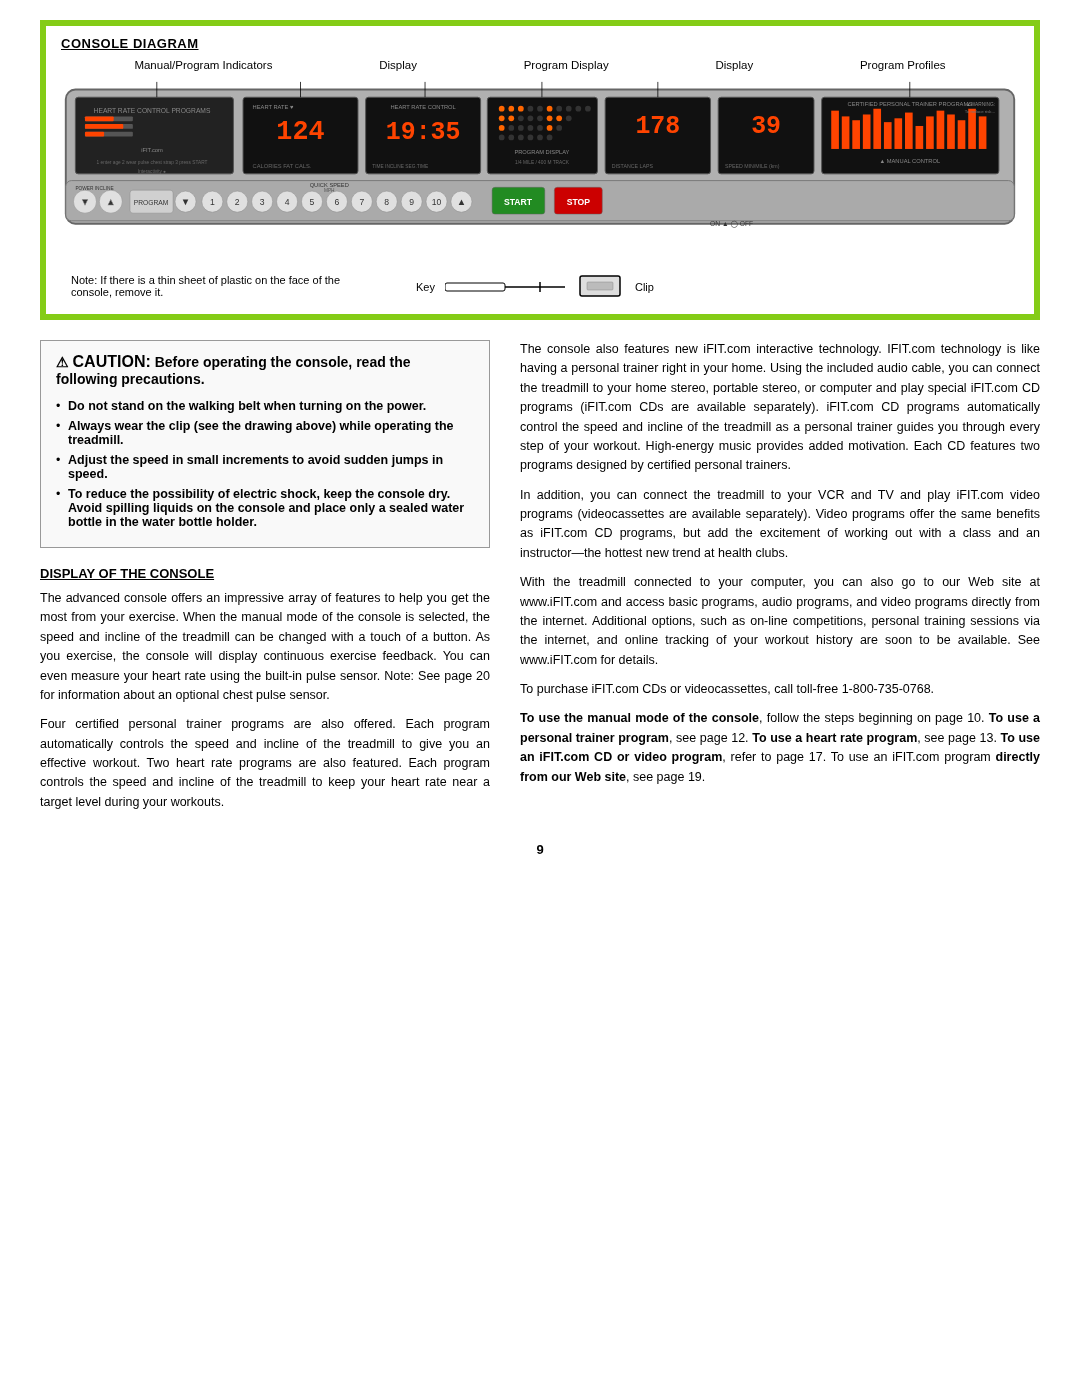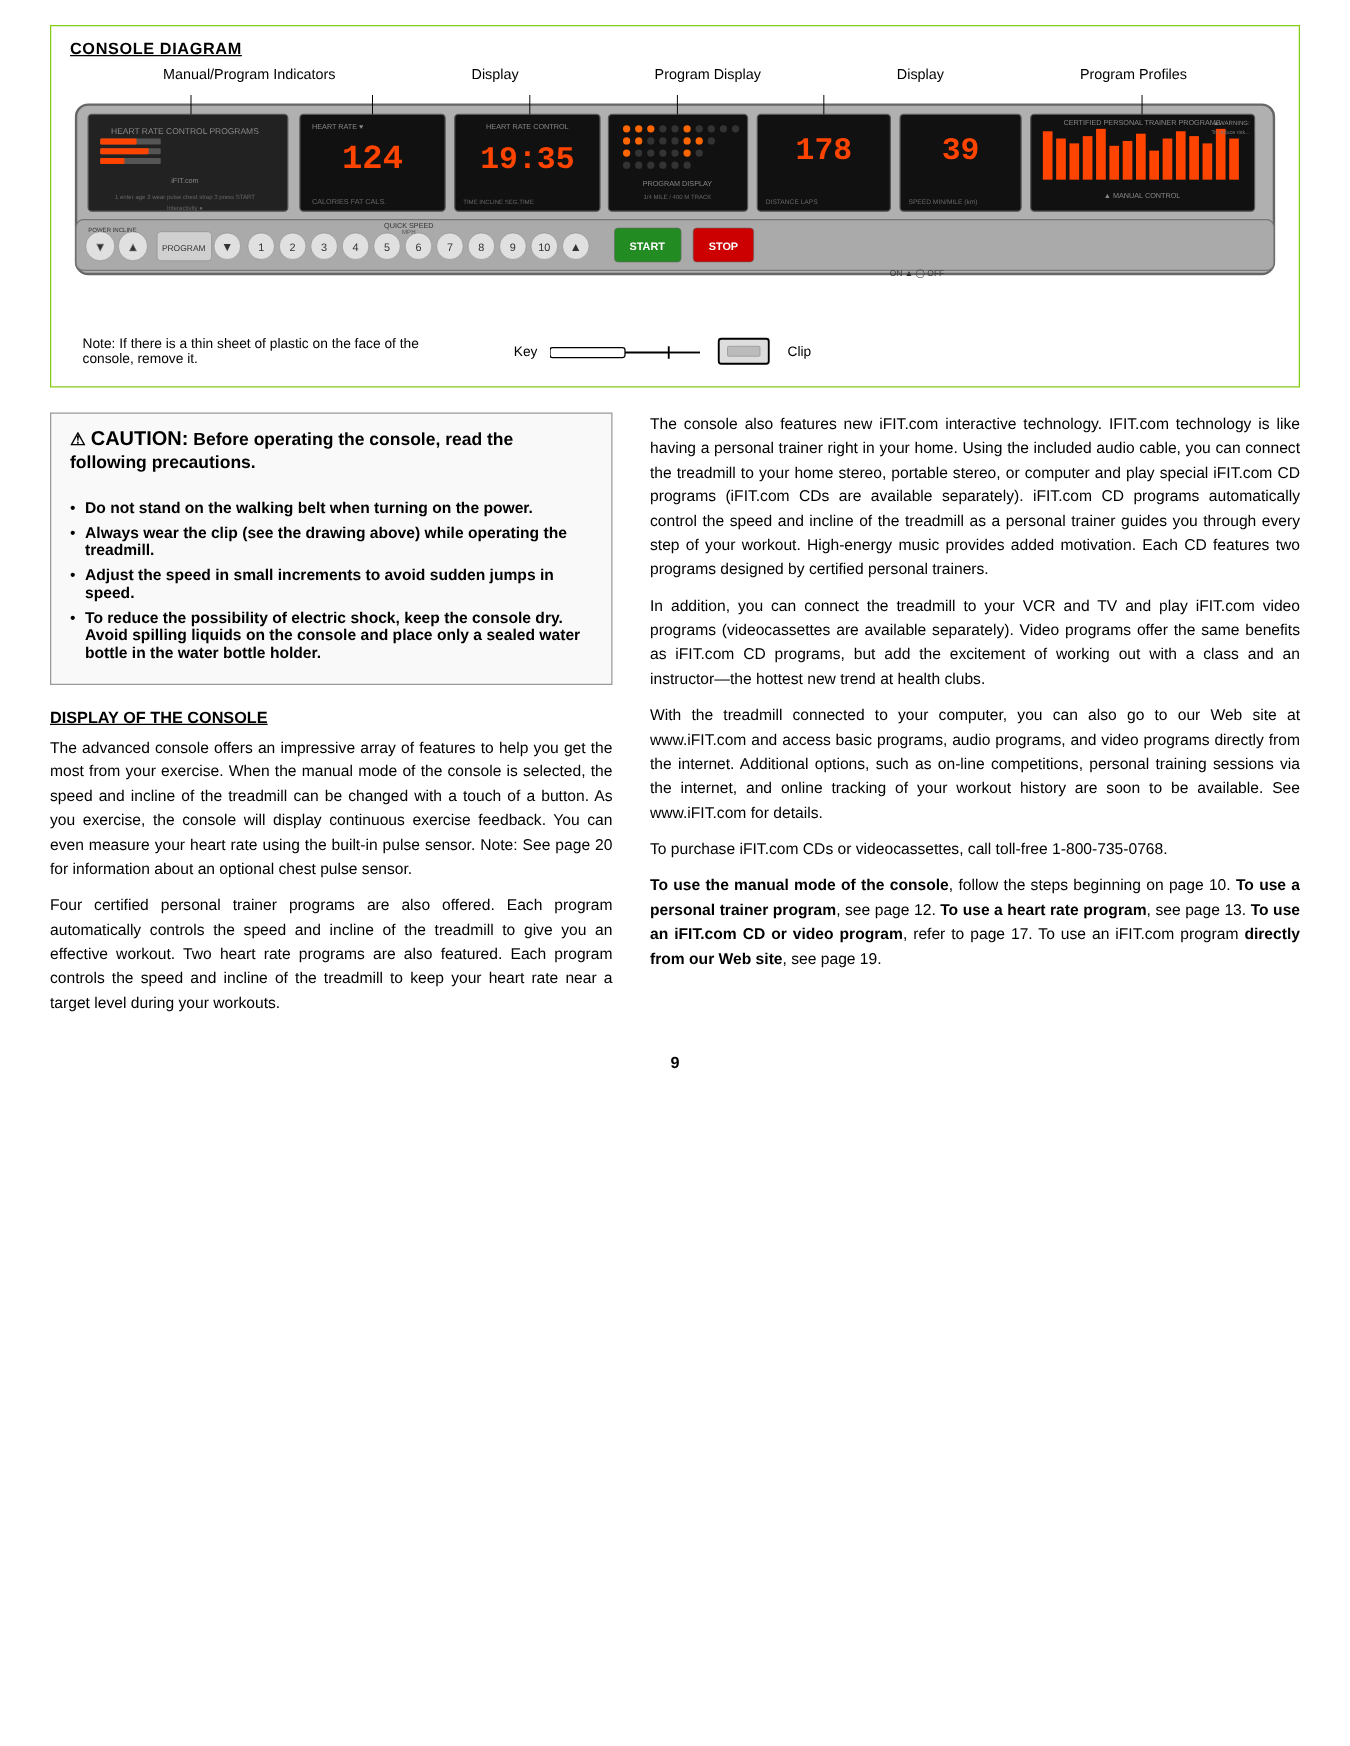--- a/index.html
+++ b/index.html
@@ -12,21 +12,21 @@
       color: #000;
     }
 
     .page-container {
       width: 1080px;
       padding: 20px 40px;
     }
 
     
     .console-section {
-      border: 1px solid #84cc16;
+      border: 6px solid #84cc16;
       padding: 10px 15px 15px;
       margin-bottom: 20px;
     }
 
     .console-title {
       font-weight: bold;
       font-size: 13px;
       margin-bottom: 8px;
       text-decoration: underline;
       letter-spacing: 0.5px;
@@ -89,21 +89,21 @@
     .caution-box {
       border: 1px solid #999;
       padding: 12px 15px;
       margin-bottom: 18px;
       background: #f9f9f9;
     }
 
     .caution-title {
       font-size: 14px;
       font-weight: bold;
-      margin-bottom: 22px;
+      margin-bottom: 12px;
     }
 
     .caution-title .caution-word {
       font-size: 16px;
     }
 
     .caution-title .warning-icon {
       font-size: 14px;
       margin-right: 4px;
     }

